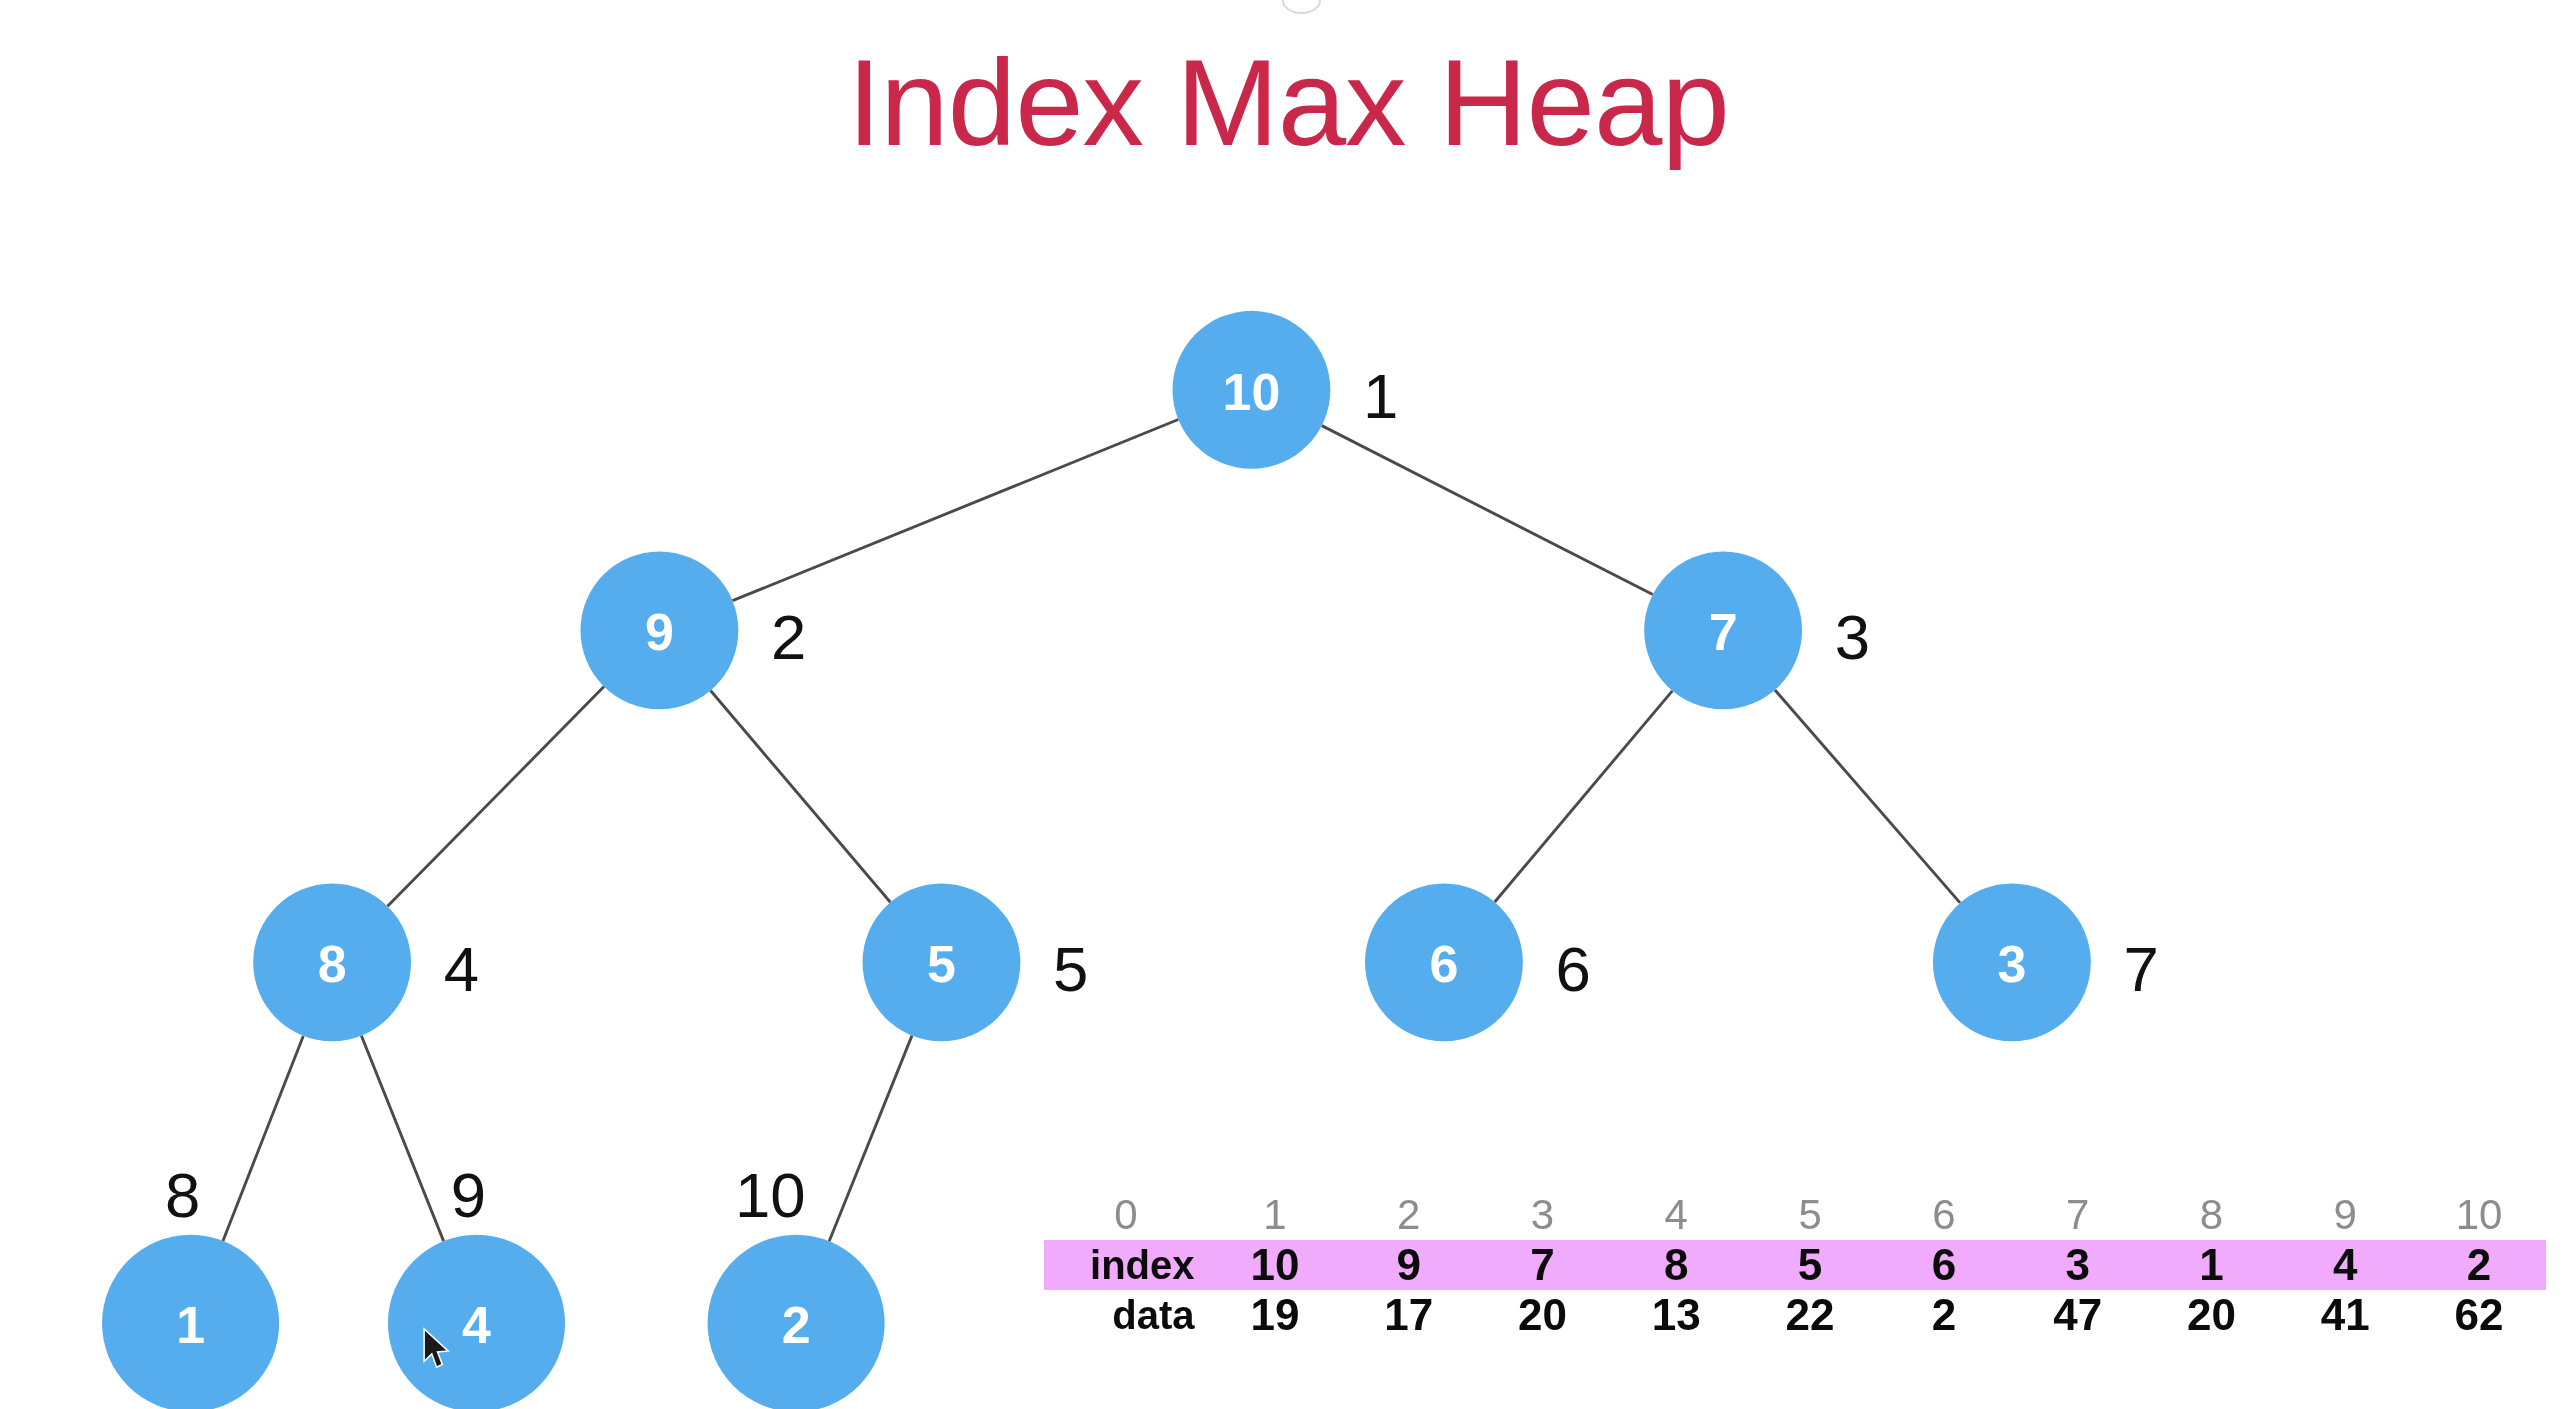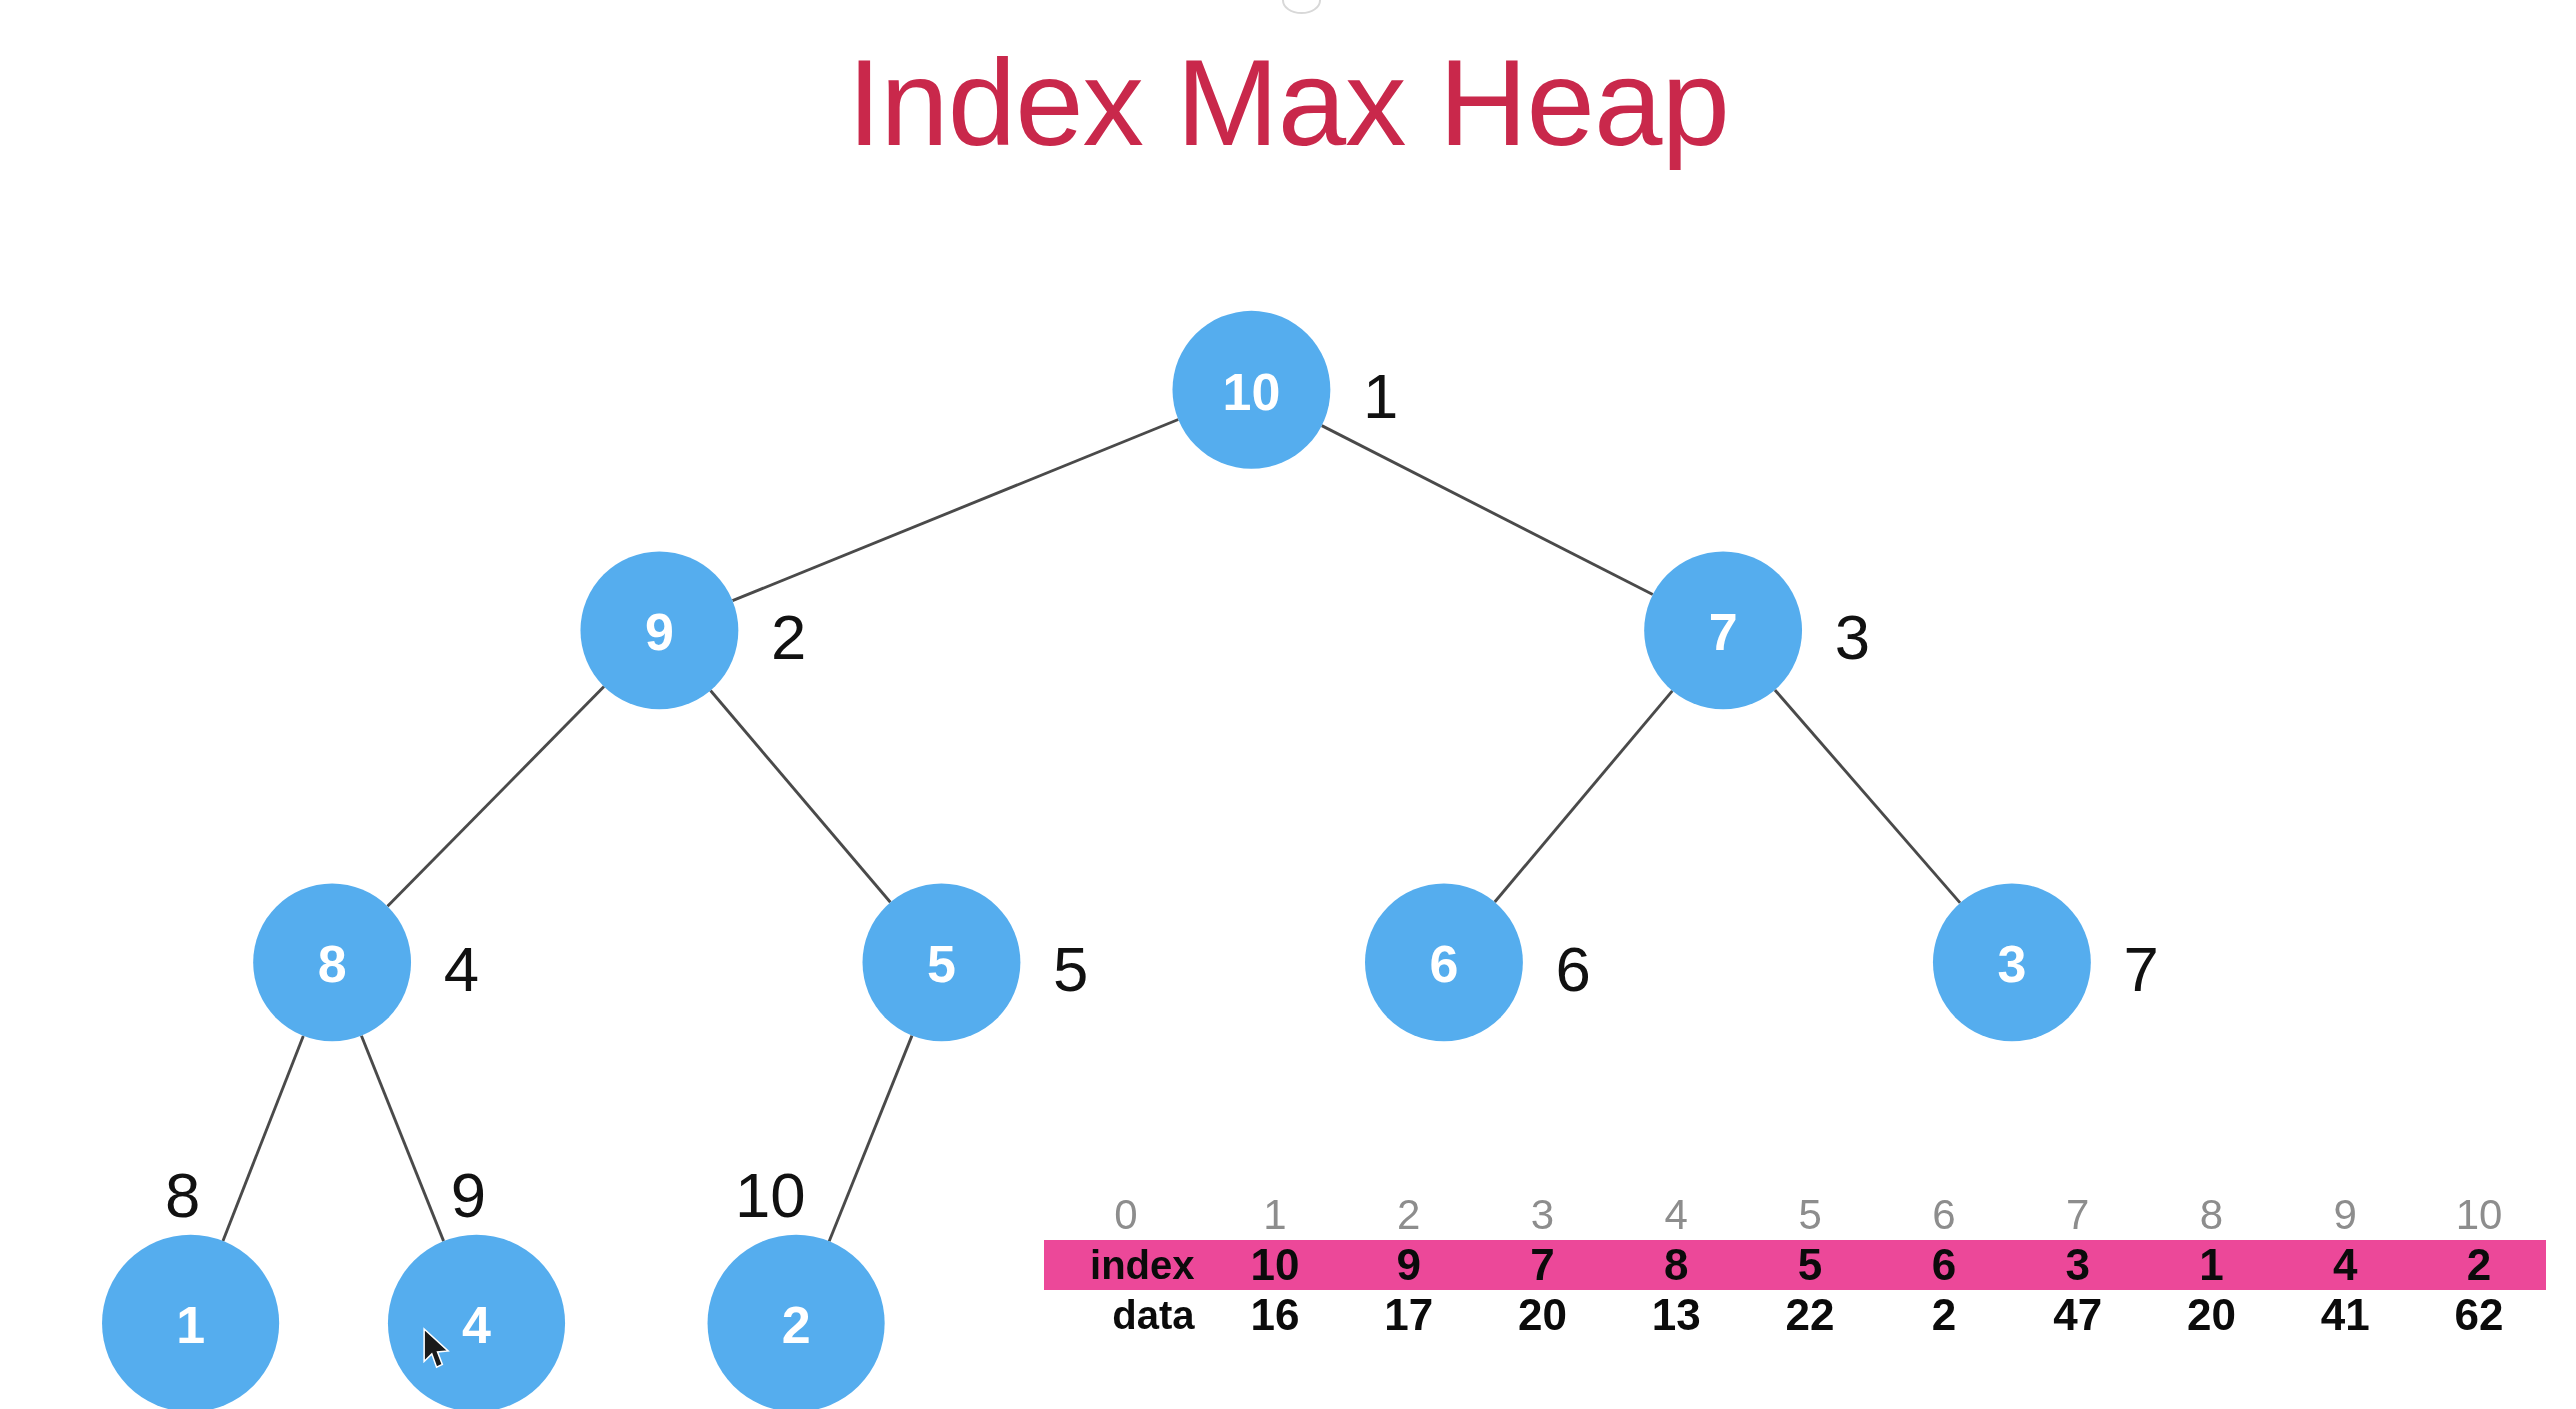--- a/index.html
+++ b/index.html
@@ -235,36 +235,36 @@
           <td>2</td>
           <td>3</td>
           <td>4</td>
           <td>5</td>
           <td>6</td>
           <td>7</td>
           <td>8</td>
           <td>9</td>
           <td>10</td>
         </tr>
-      <tr class="row-index" id="row-index" style="background: #ec4899;">
+      <tr class="row-index" id="row-index" style="background: #f0abfc;">
           <td class="rowlabel">index</td>
           <td>10</td>
           <td>9</td>
           <td>7</td>
           <td>8</td>
           <td>5</td>
           <td>6</td>
           <td>3</td>
           <td>1</td>
           <td>4</td>
           <td>2</td>
         </tr>
       <tr class="row-data" id="row-data">
           <td class="rowlabel">data</td>
-          <td>16</td>
+          <td>19</td>
           <td>17</td>
           <td>20</td>
           <td>13</td>
           <td>22</td>
           <td>2</td>
           <td>47</td>
           <td>20</td>
           <td>41</td>
           <td>62</td>
         </tr>

